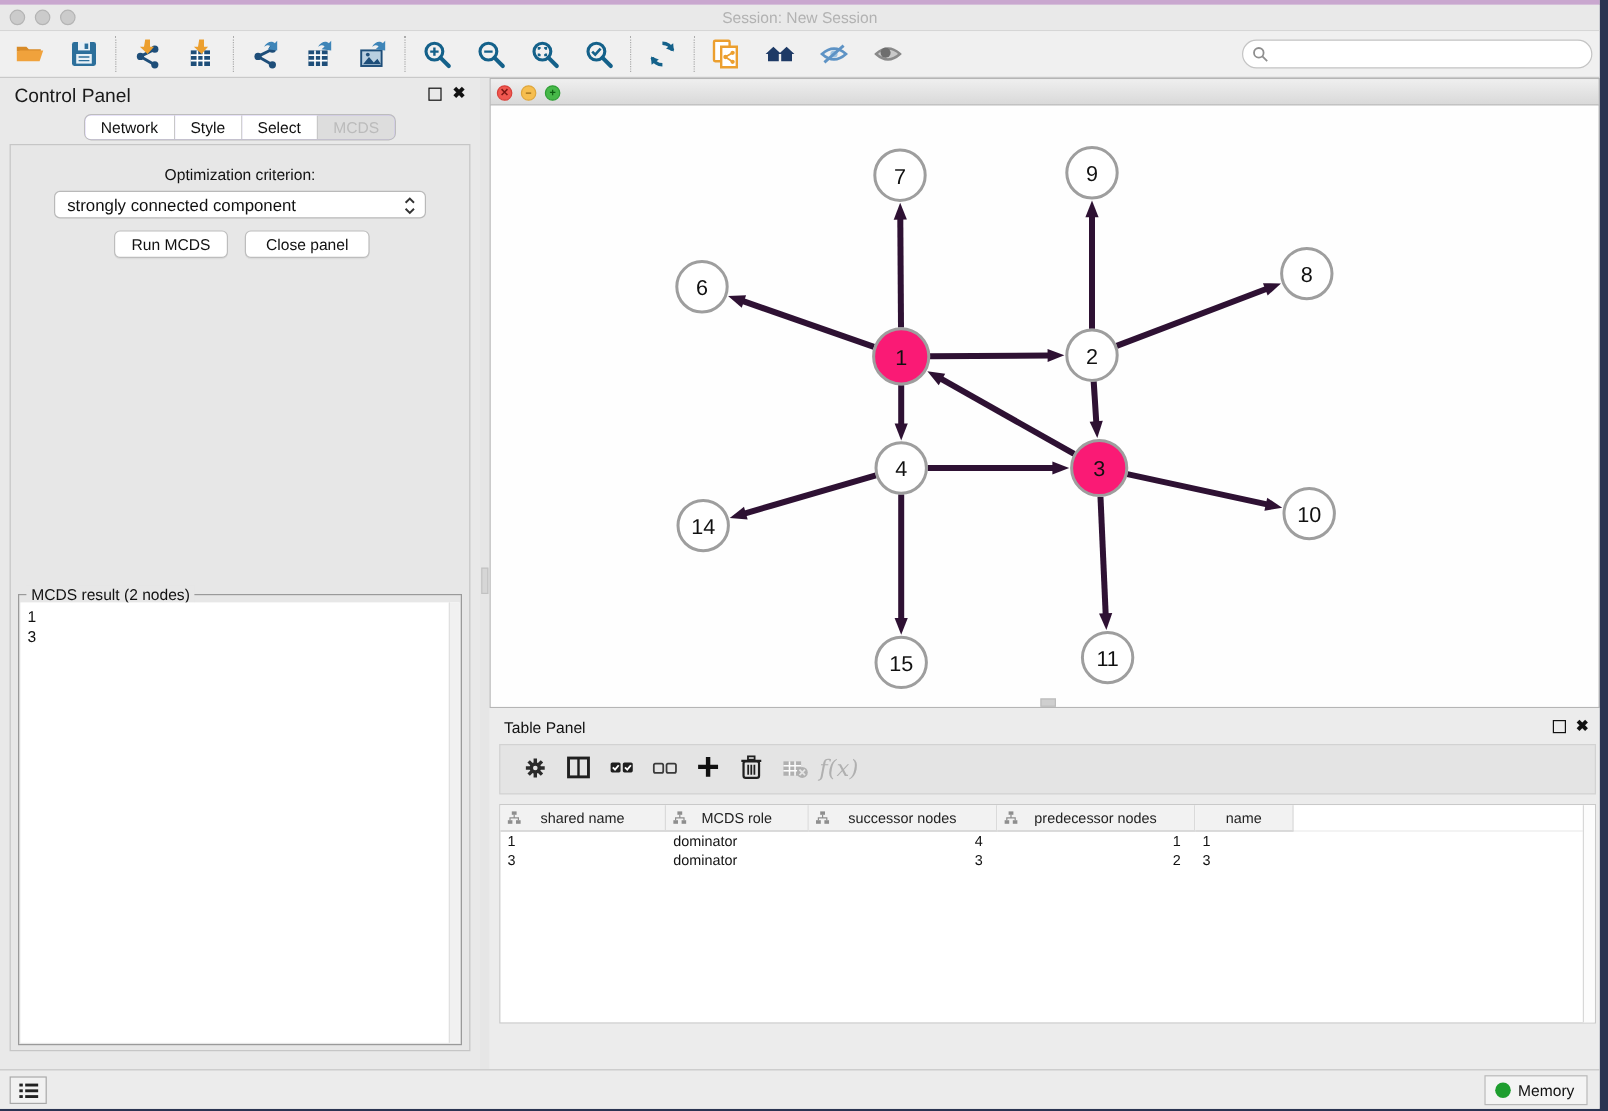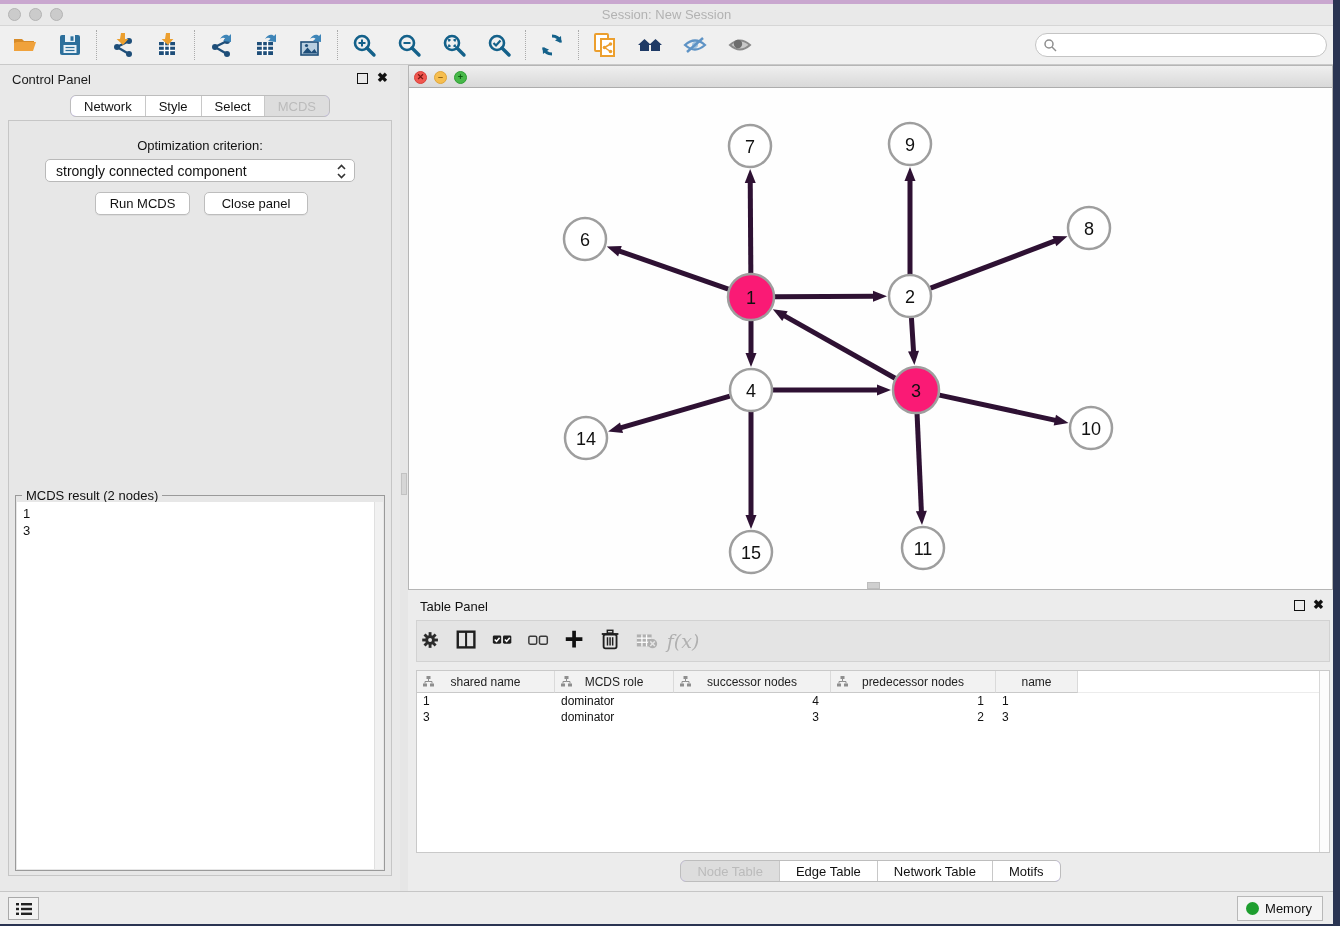--- a/index.html
+++ b/index.html
@@ -20,21 +20,21 @@
   .tb-sep { width:1px; height:30px; border-left:1px dotted #ABABAB; margin:0 11px; }
   .tb-btn { width:30px; height:30px; display:flex; align-items:center; justify-content:center; cursor:pointer; }
   .tb-btn svg { display:block; }
   #search-wrap { position:absolute; right:6px; top:33px; width:292px; height:24px; }
   #search-input { width:100%; height:100%; border:1px solid #C4C4C4; border-radius:12px; background:#FFFFFF; padding:0 10px 0 26px; font-size:12px; outline:none; }
   #search-icon { position:absolute; left:8px; top:5px; }
 
   
   #control-panel { position:absolute; left:0; top:65px; width:400px; bottom:33px; background:#E9E9E9; }
   #cp-header { position:absolute; left:0; top:0; width:100%; height:28px; }
-  #cp-title { position:absolute; left:12px; top:7px; font-size:13px; color:#1A1A1A; }
+  #cp-title { position:absolute; left:12px; top:7px; font-size:16px; color:#1A1A1A; }
   .panel-float-icon { position:absolute; top:8px; width:11px; height:11px; border:1.6px solid #111; background:transparent; cursor:pointer; }
   .panel-close-icon { position:absolute; top:6px; font-size:13px; font-weight:bold; color:#111; cursor:pointer; line-height:14px; }
   #cp-float{ right:32px; } #cp-close{ right:12px; }
 
   .seg-tabs { display:flex; border:1px solid #BDBDBD; border-radius:6px; overflow:hidden; background:#c4b5fd; height:22px; }
   .seg-tab { padding:0 13px; display:flex; align-items:center; font-size:13px; background:#FFF; border-right:1px solid #C8C8C8; cursor:pointer; white-space:nowrap; }
   .seg-tab:last-child { border-right:none; }
   .seg-tab.disabled-selected { background:#DDDDDD; color:#BBBBBB; cursor:default; }
   #cp-tabs { position:absolute; top:30px; left:50%; transform:translateX(-50%); }
 
@@ -67,21 +67,21 @@
   #tr-max   { left:45px; background:#47B849; border:1px solid #2E9E34; color:#0C5E12; }
   #net-title { position:absolute; left:0; right:0; top:3px; text-align:center; font-size:13px; color:#000; }
   #net-canvas { position:absolute; left:0; right:0; top:22px; bottom:0; background:#FEFEFE; }
   #graph-svg { position:absolute; left:0; top:0; }
   #net-hthumb { position:absolute; left:458px; bottom:0px; width:13px; height:7px; background:#CFCFCF; border:1px solid #BDBDBD; }
 
   
   #table-panel { position:absolute; left:0; right:0; top:525px; bottom:0; background:#ECECEC; }
   #tp-title { position:absolute; left:12px; top:9px; font-size:13px; }
   #tp-float { right:28px; top:10px; } #tp-close { right:9px; top:8px; }
-  #tp-toolbar { position:absolute; left:8px; right:3px; top:30px; height:42px; background:#E4E4E4; border:1px solid #D2D2D2; display:flex; align-items:center; gap:8px; }
+  #tp-toolbar { position:absolute; left:8px; right:3px; top:30px; height:42px; background:#E4E4E4; border:1px solid #D2D2D2; display:flex; align-items:center; gap:8px; padding-left:16px; }
   .tp-btn { width:28px; height:28px; display:flex; align-items:center; justify-content:center; cursor:pointer; }
   .tp-btn.disabled { cursor:default; opacity:0.9; }
   .fx-label { font-family:"DejaVu Serif", serif; font-style:italic; font-size:19px; color:#ABABAB; }
 
   #data-table { position:absolute; left:8px; right:3px; top:80px; bottom:38px; background:#FFF; border:1px solid #C9C9C9; }
   #table-scroll { position:absolute; right:0; top:0; bottom:0; width:10px; background:#FCFCFC; border-left:1px solid #D8D8D8; }
   .thead-row { display:flex; height:22px; }
   .th-cell { background:#F2F2F2; border-right:1px solid #DADADA; border-bottom:1px solid #C9C9C9; display:flex; align-items:center; justify-content:center; gap:6px; font-size:12px; color:#222; position:relative; }
   .th-cell .tree-ic { position:absolute; left:6px; top:5px; }
   .th-fill { background:#FFF; border-bottom:1px solid #ECECEC; flex:1; }
@@ -537,28 +537,20 @@
               <div class="td-cell" style="width: 138px;">3</div>
               <div class="td-cell" style="width: 119px;">dominator</div>
               <div class="td-cell r" style="width: 157px;">3</div>
               <div class="td-cell r" style="width: 165px;">2</div>
               <div class="td-cell" style="width: 82px;">3</div>
             </div>
           </div>
         <div id="table-scroll"></div>
       </div>
 
-      <div id="tp-tabs">
-          <div class="seg-tabs" id="tp-tabs-inner">
-            <div class="seg-tab disabled-selected">Node Table</div>
-            <div class="seg-tab">Edge Table</div>
-            <div class="seg-tab">Network Table</div>
-            <div class="seg-tab">Motifs</div>
-          </div>
-        </div>
     </div>
 
   </div>
 
   <div id="status-bar">
     <div id="status-list-btn">
       <svg width="16" height="14" viewBox="0 0 16 14">
         <rect x="0" y="1" width="3" height="2.4" fill="#222"></rect>
           <rect x="5" y="1" width="11" height="2.4" fill="#222"></rect>
         <rect x="0" y="5.8" width="3" height="2.4" fill="#222"></rect>

